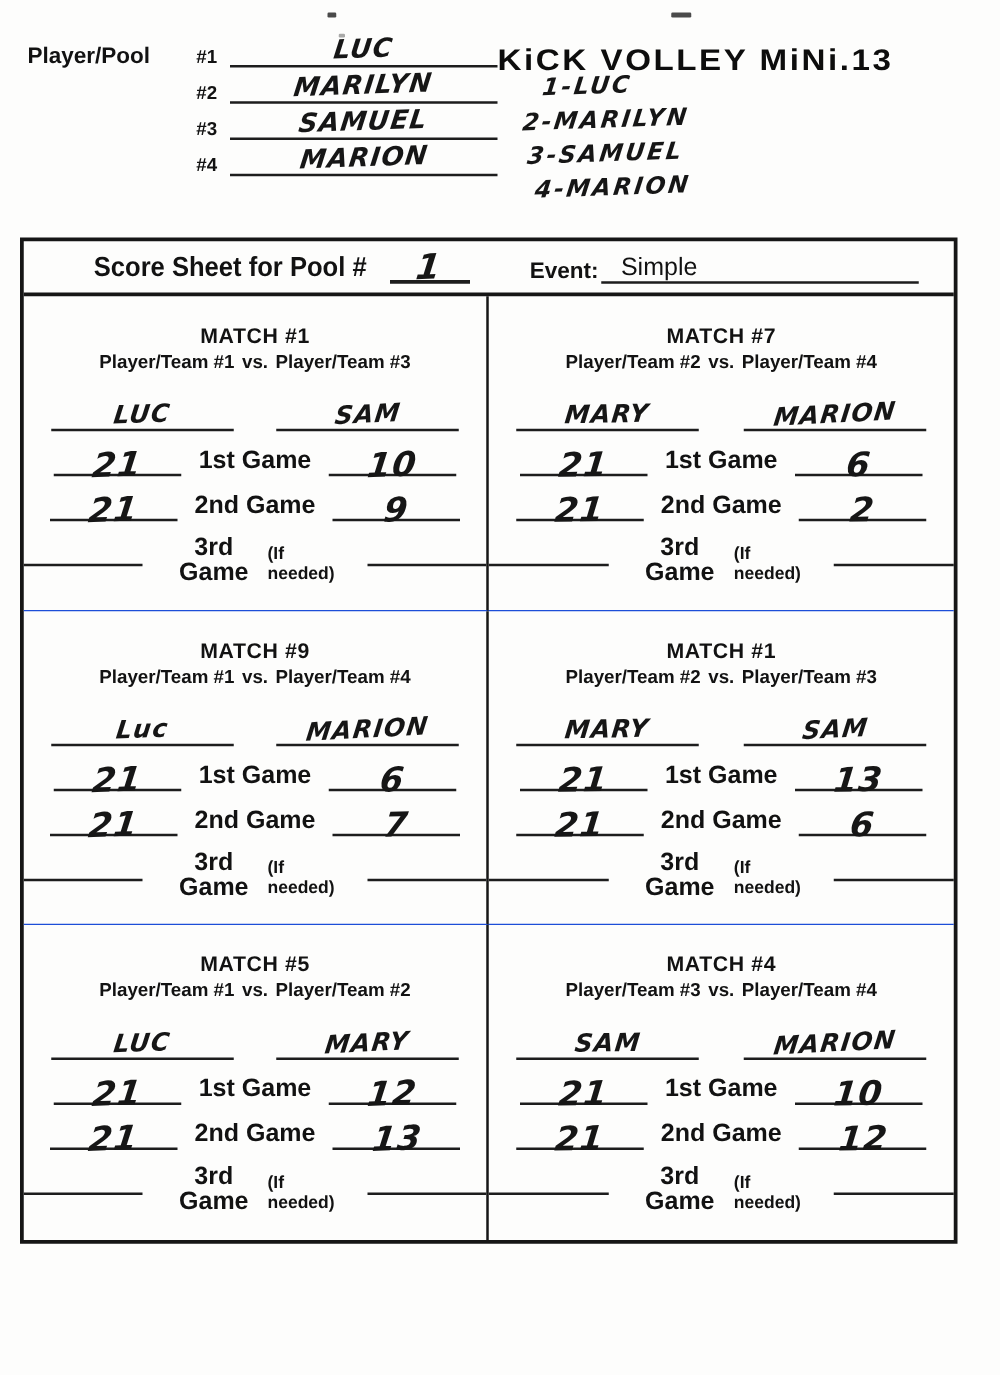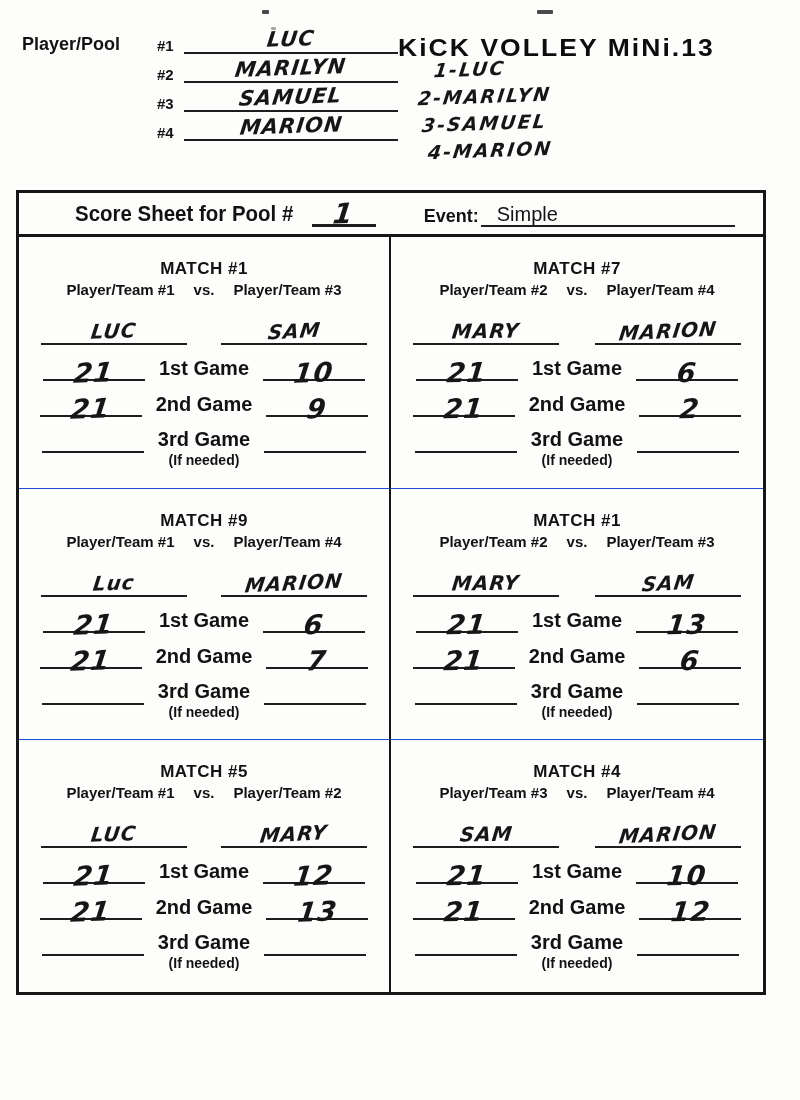--- a/index.html
+++ b/index.html
@@ -61,42 +61,42 @@
   }
   .event-value { font-size:20px; font-weight:500; line-height:1; margin-bottom:1px; }
 
   
   .match { padding-top:22px; display:flex; flex-direction:column; align-items:center; }
   .bR { border-right:2px solid #161616; }
   .bB { border-bottom:1px solid #1d4ed8; }
   .m-title { font-size:17px; font-weight:800; letter-spacing:.5px; line-height:20px; }
   .m-sub {
     margin-top:2px; font-size:15px; font-weight:800;
-    display:flex; gap:19px; line-height:18px; white-space:nowrap;
+    display:flex; gap:6px; line-height:18px; white-space:nowrap;
   }
   .names-row {
     margin-top:12px; width:100%; display:flex; justify-content:space-between;
     padding:0 22px; box-sizing:border-box;
   }
   .nline {
     width:146px; height:32px; border-bottom:2px solid #1d1d1d;
     display:flex; justify-content:center; align-items:flex-end;
   }
   .nline .hw { font-size:20px; line-height:1; margin-bottom:2px; }
   .game-row {
     display:flex; align-items:flex-end; justify-content:center; gap:14px;
     width:100%; margin-top:4px;
   }
   .sline {
     width:102px; height:30px; border-bottom:2px solid #1d1d1d;
     display:flex; justify-content:center; align-items:flex-end;
   }
   .sline .hw { font-size:27px; line-height:1; margin-bottom:-7px; }
   .glabel { font-size:20px; font-weight:800; line-height:1; margin-bottom:3px; min-width:84px; text-align:center; }
-  .glabel-stack { display:flex; flex-direction:column; align-items:center; min-width:84px; }
+  .glabel-stack { display:flex; align-items:center; min-width:84px; }
   .glabel-stack .glabel { margin-bottom:0; }
   .if-needed { font-size:14px; font-weight:700; margin-top:3px; }
   .g3 .sline { margin-bottom:15px; }
 
   
   .match:nth-child(odd) .hw { transform:rotate(-1deg) skewX(-7deg); }
   .names-row .nline:last-child .hw { transform:rotate(-3deg) skewX(-10deg); }
 </style>
 </head>
 <body>

